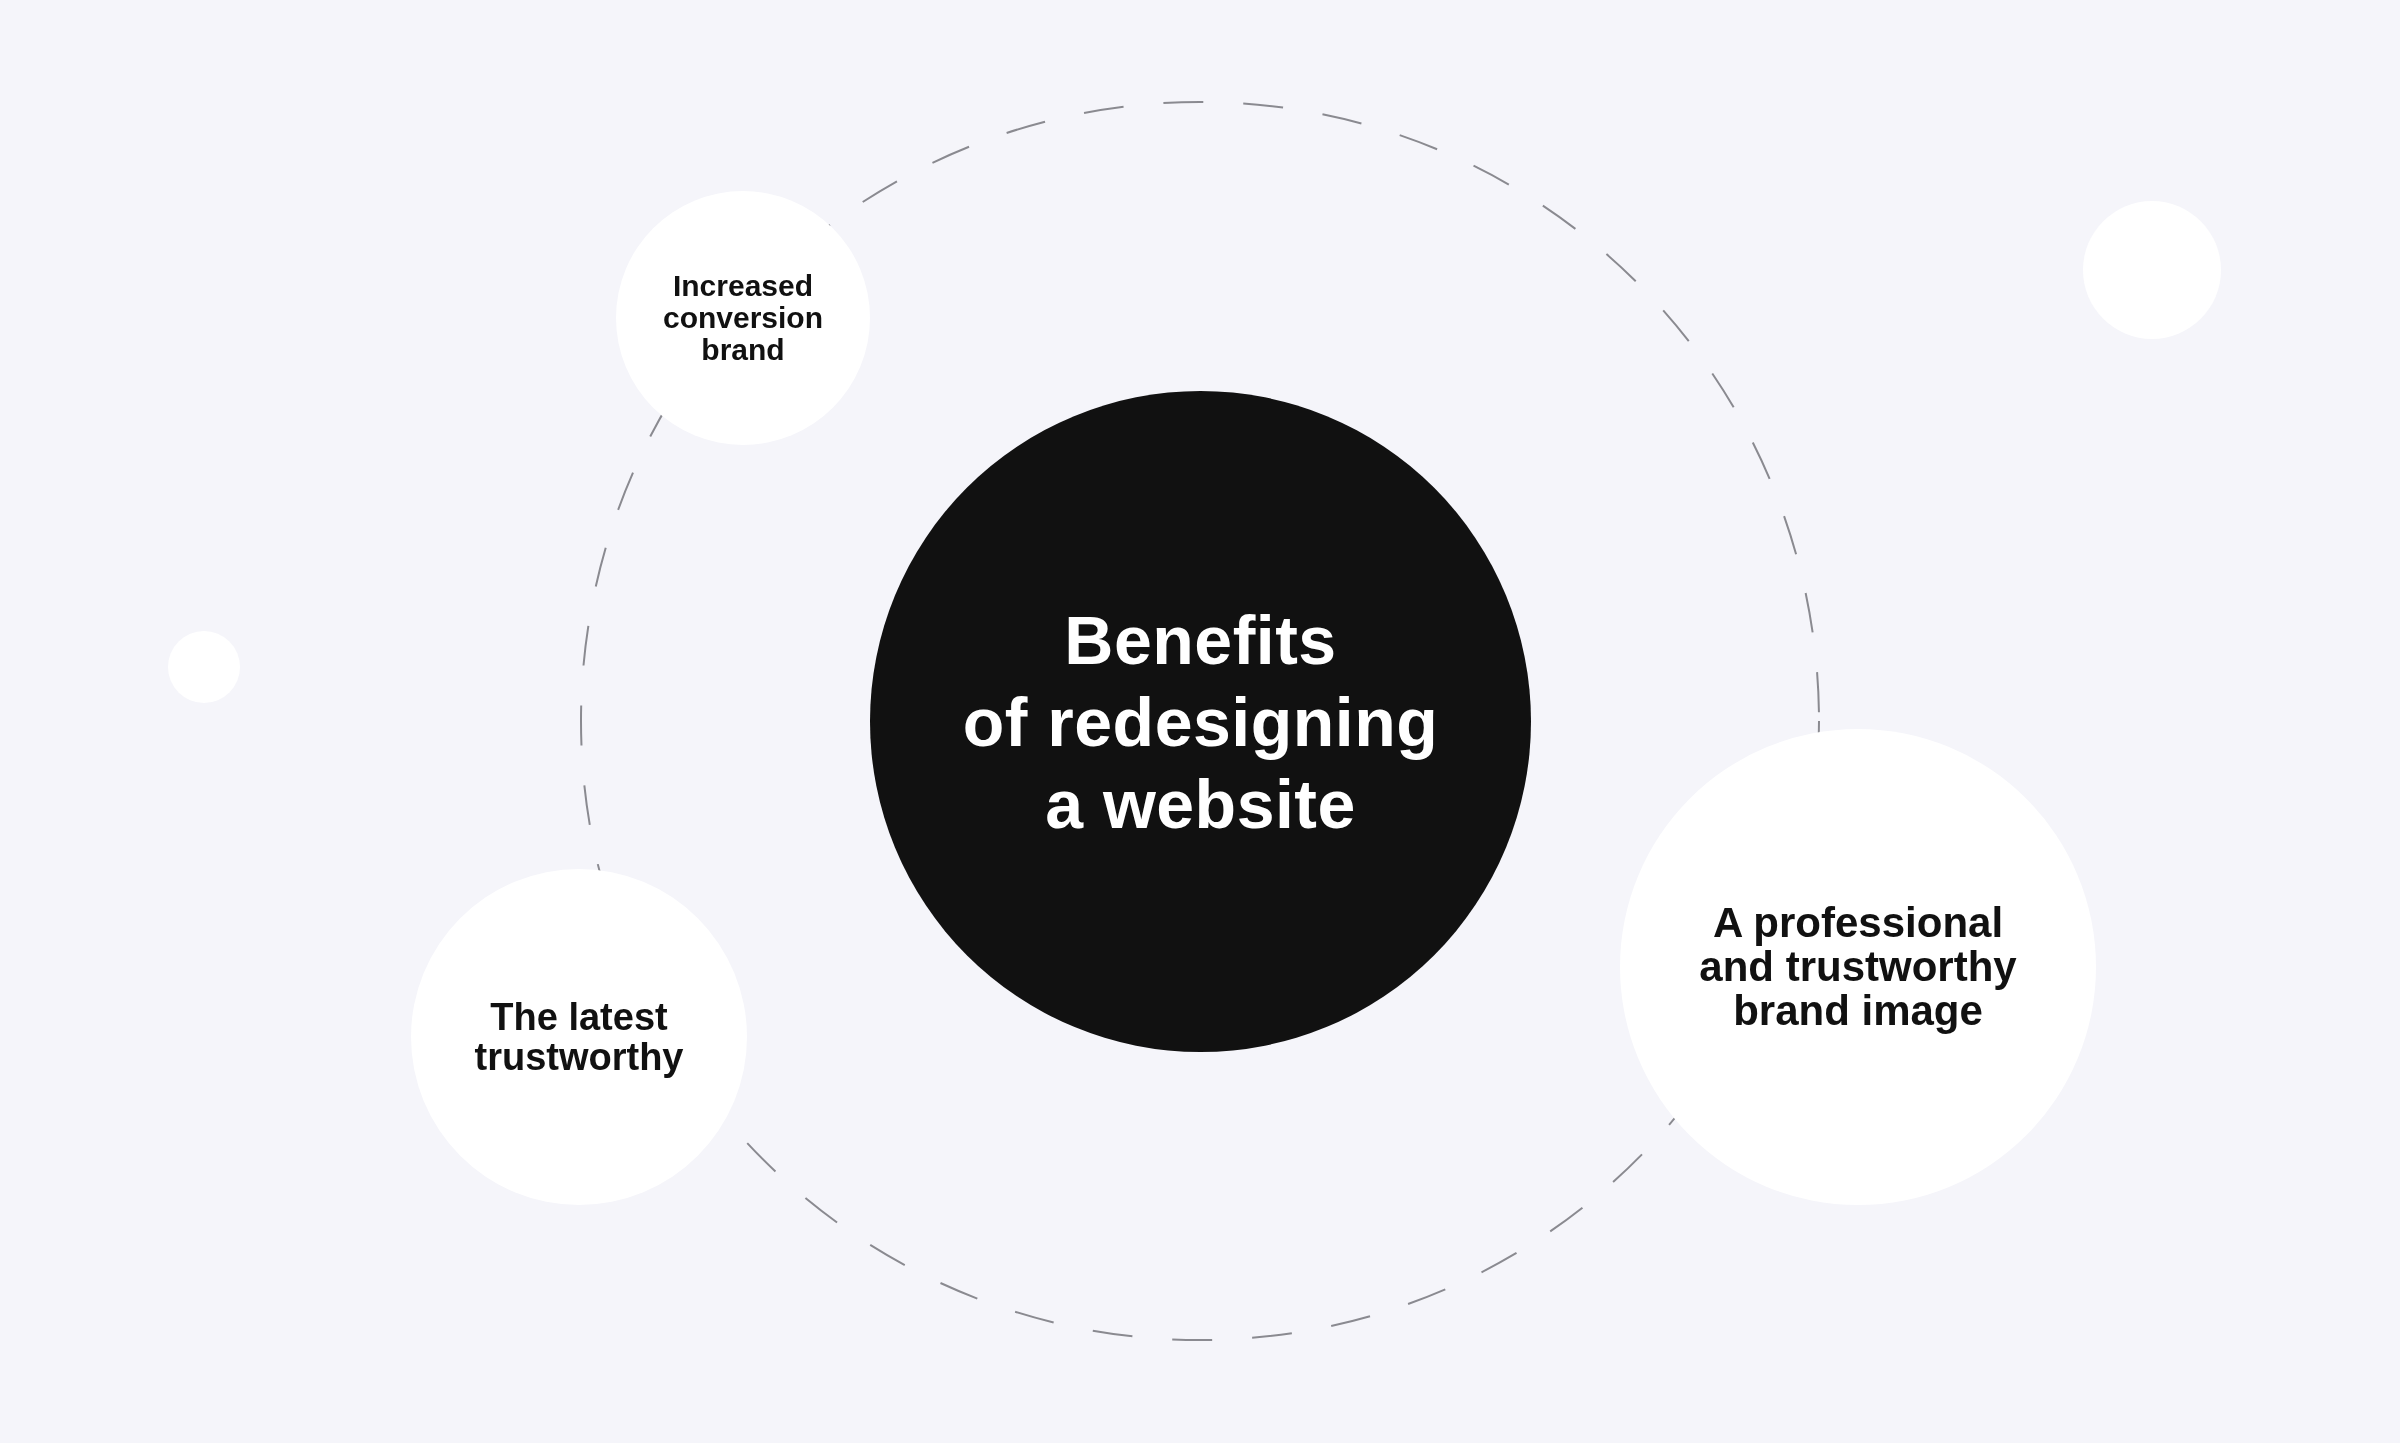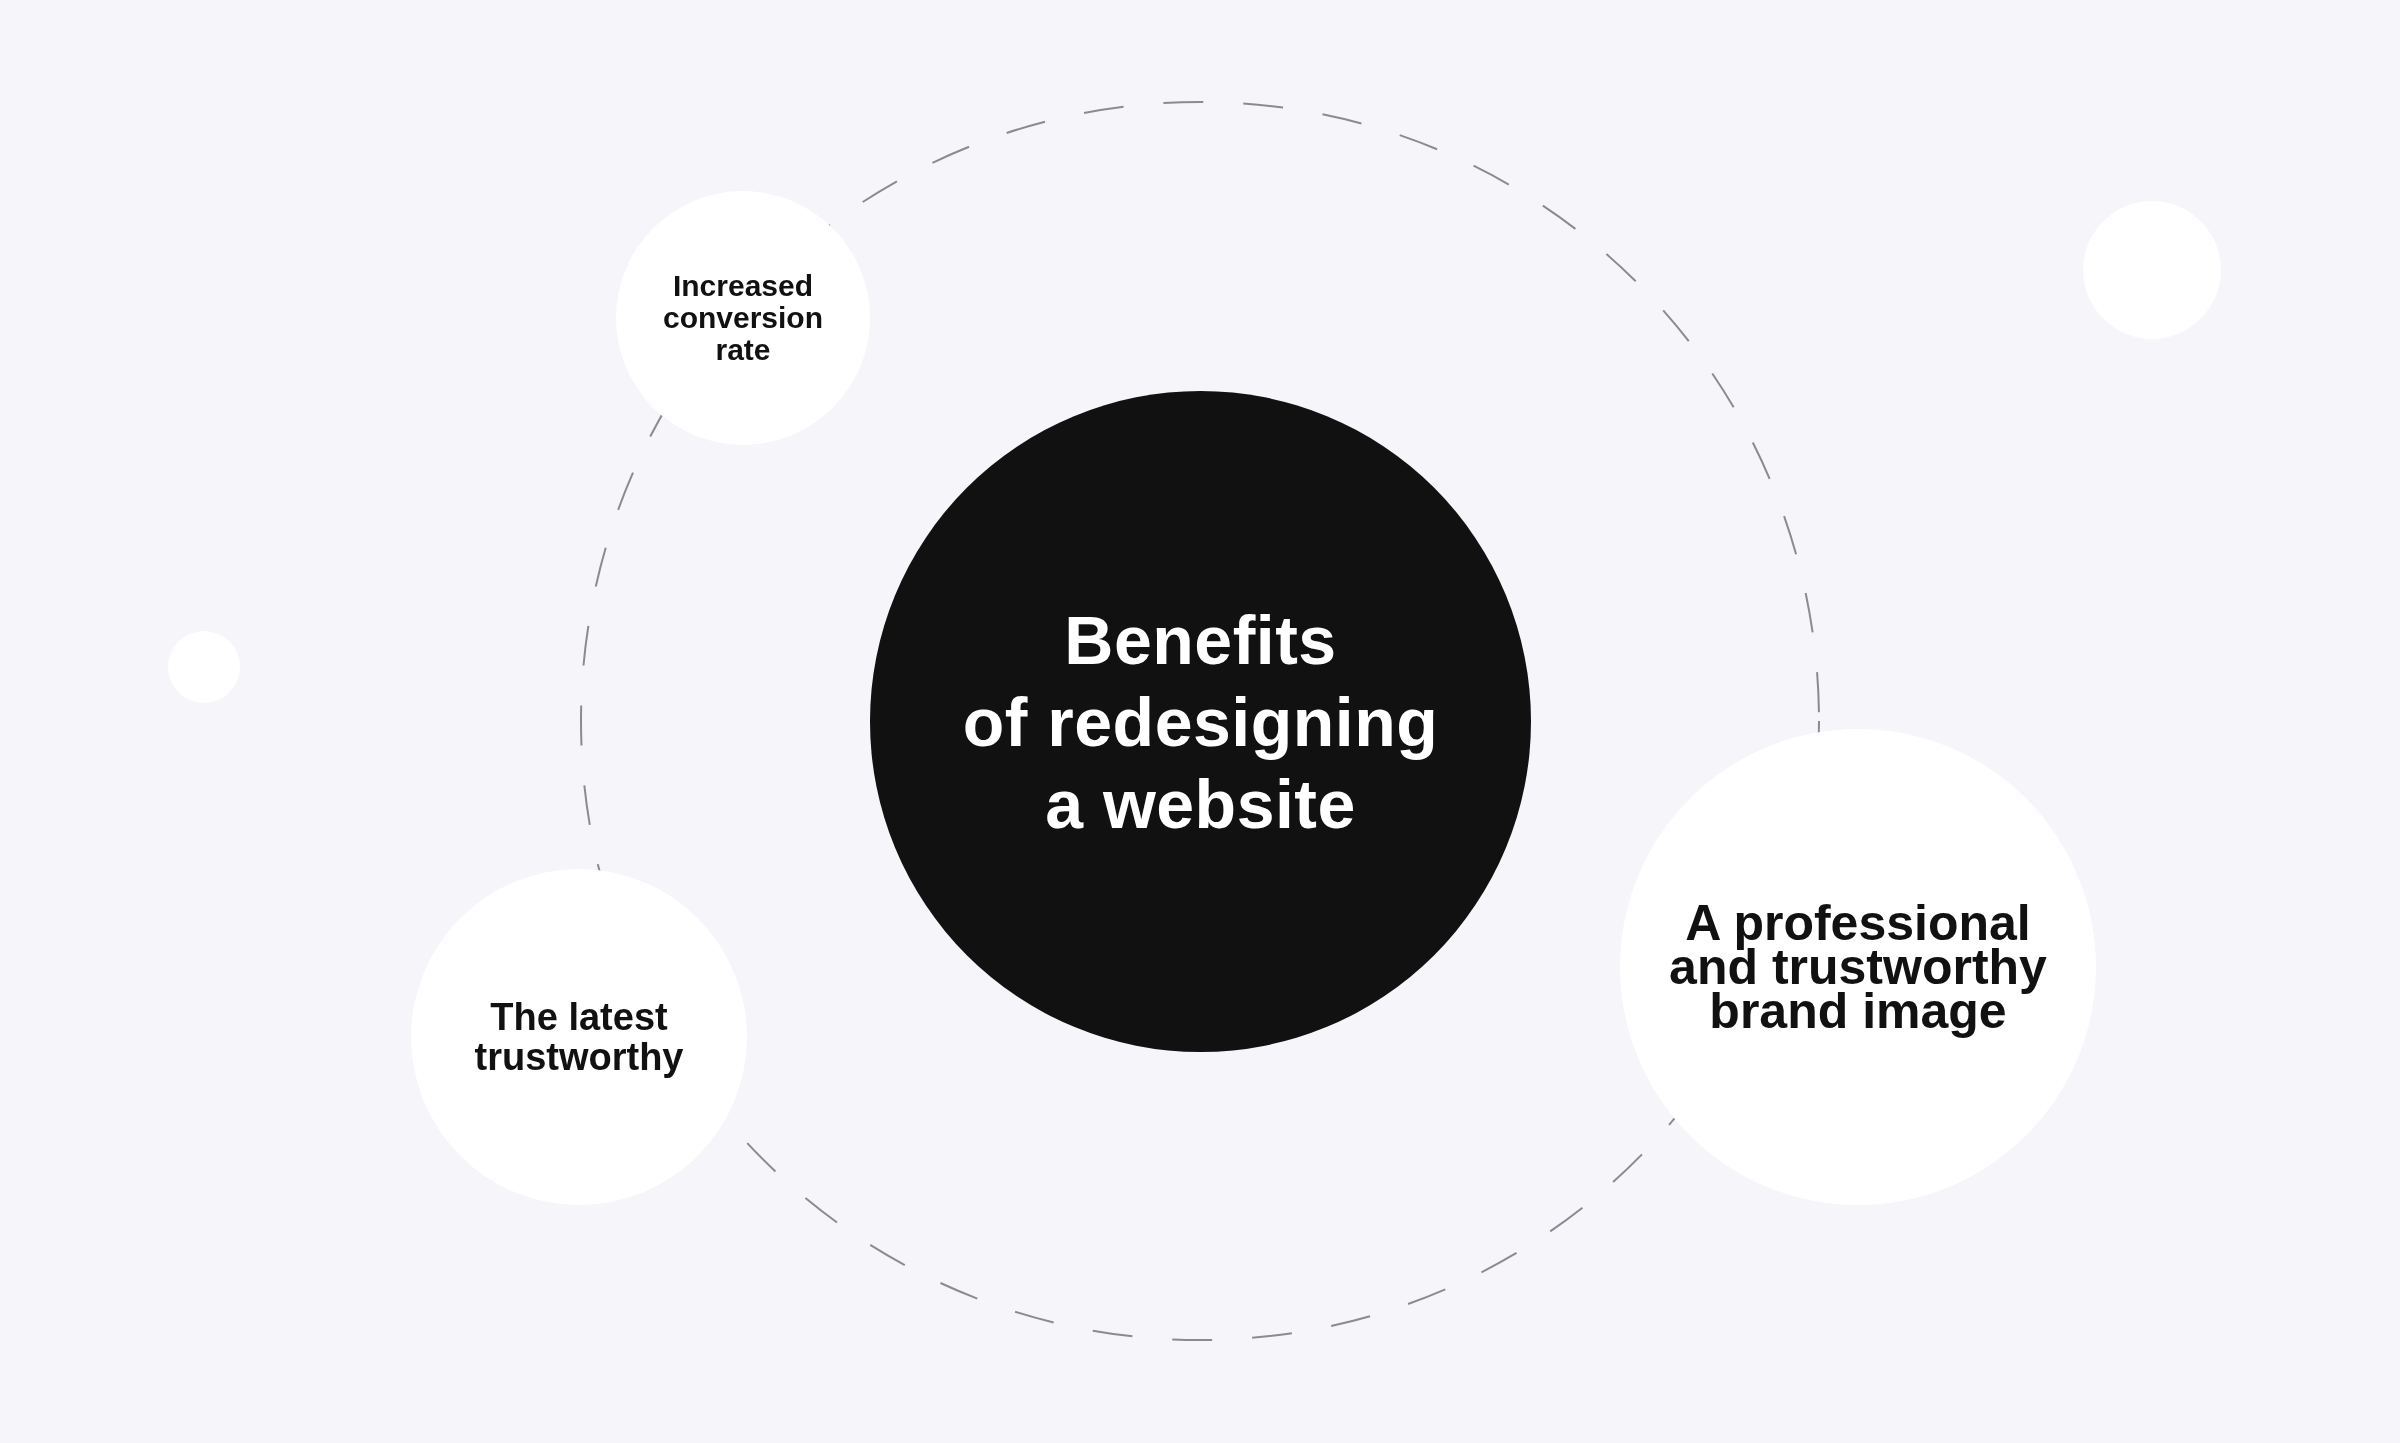--- a/index.html
+++ b/index.html
@@ -15,21 +15,21 @@
       position:absolute; border-radius:50%;
       display:flex; align-items:center; justify-content:center;
       text-align:center; box-sizing:border-box;
     }
     .white { background:#ffffff; color:#111111; }
     .black { background:#111111; color:#ffffff; }
     .label { white-space:pre-line; font-weight:bold; }
     .center-label { font-size:68px; line-height:82px; letter-spacing:0.5px; }
     .c1-label { font-size:30px; line-height:32px; }
     .c2-label { font-size:38px; line-height:40px; }
-    .c3-label { font-size:50px; line-height:44px; }
+    .c3-label { font-size:42px; line-height:44px; }
   </style>
 </head>
 <body>
 
 <div class="stage">
 
   <svg class="orbit" width="2400" height="1443">
     <circle cx="1200" cy="721" r="619" fill="none" stroke="#8a8a90" stroke-width="2" stroke-dasharray="40 40"></circle>
   </svg>
 
@@ -39,21 +39,21 @@
 
   <div class="circle black" style="left:870px; top:391px; width:661px; height:661px;">
     <span class="label center-label">Benefits
 of redesigning
 a website</span>
   </div>
 
   <div class="circle white" style="left:616px; top:191px; width:254px; height:254px;">
     <span class="label c1-label">Increased
 conversion
-rate</span>
+brand</span>
   </div>
 
   <div class="circle white" style="left:411px; top:869px; width:336px; height:336px;">
     <span class="label c2-label">The latest
 trustworthy</span>
   </div>
 
   <div class="circle white" style="left:1620px; top:729px; width:476px; height:476px;">
     <span class="label c3-label">A professional
 and trustworthy

